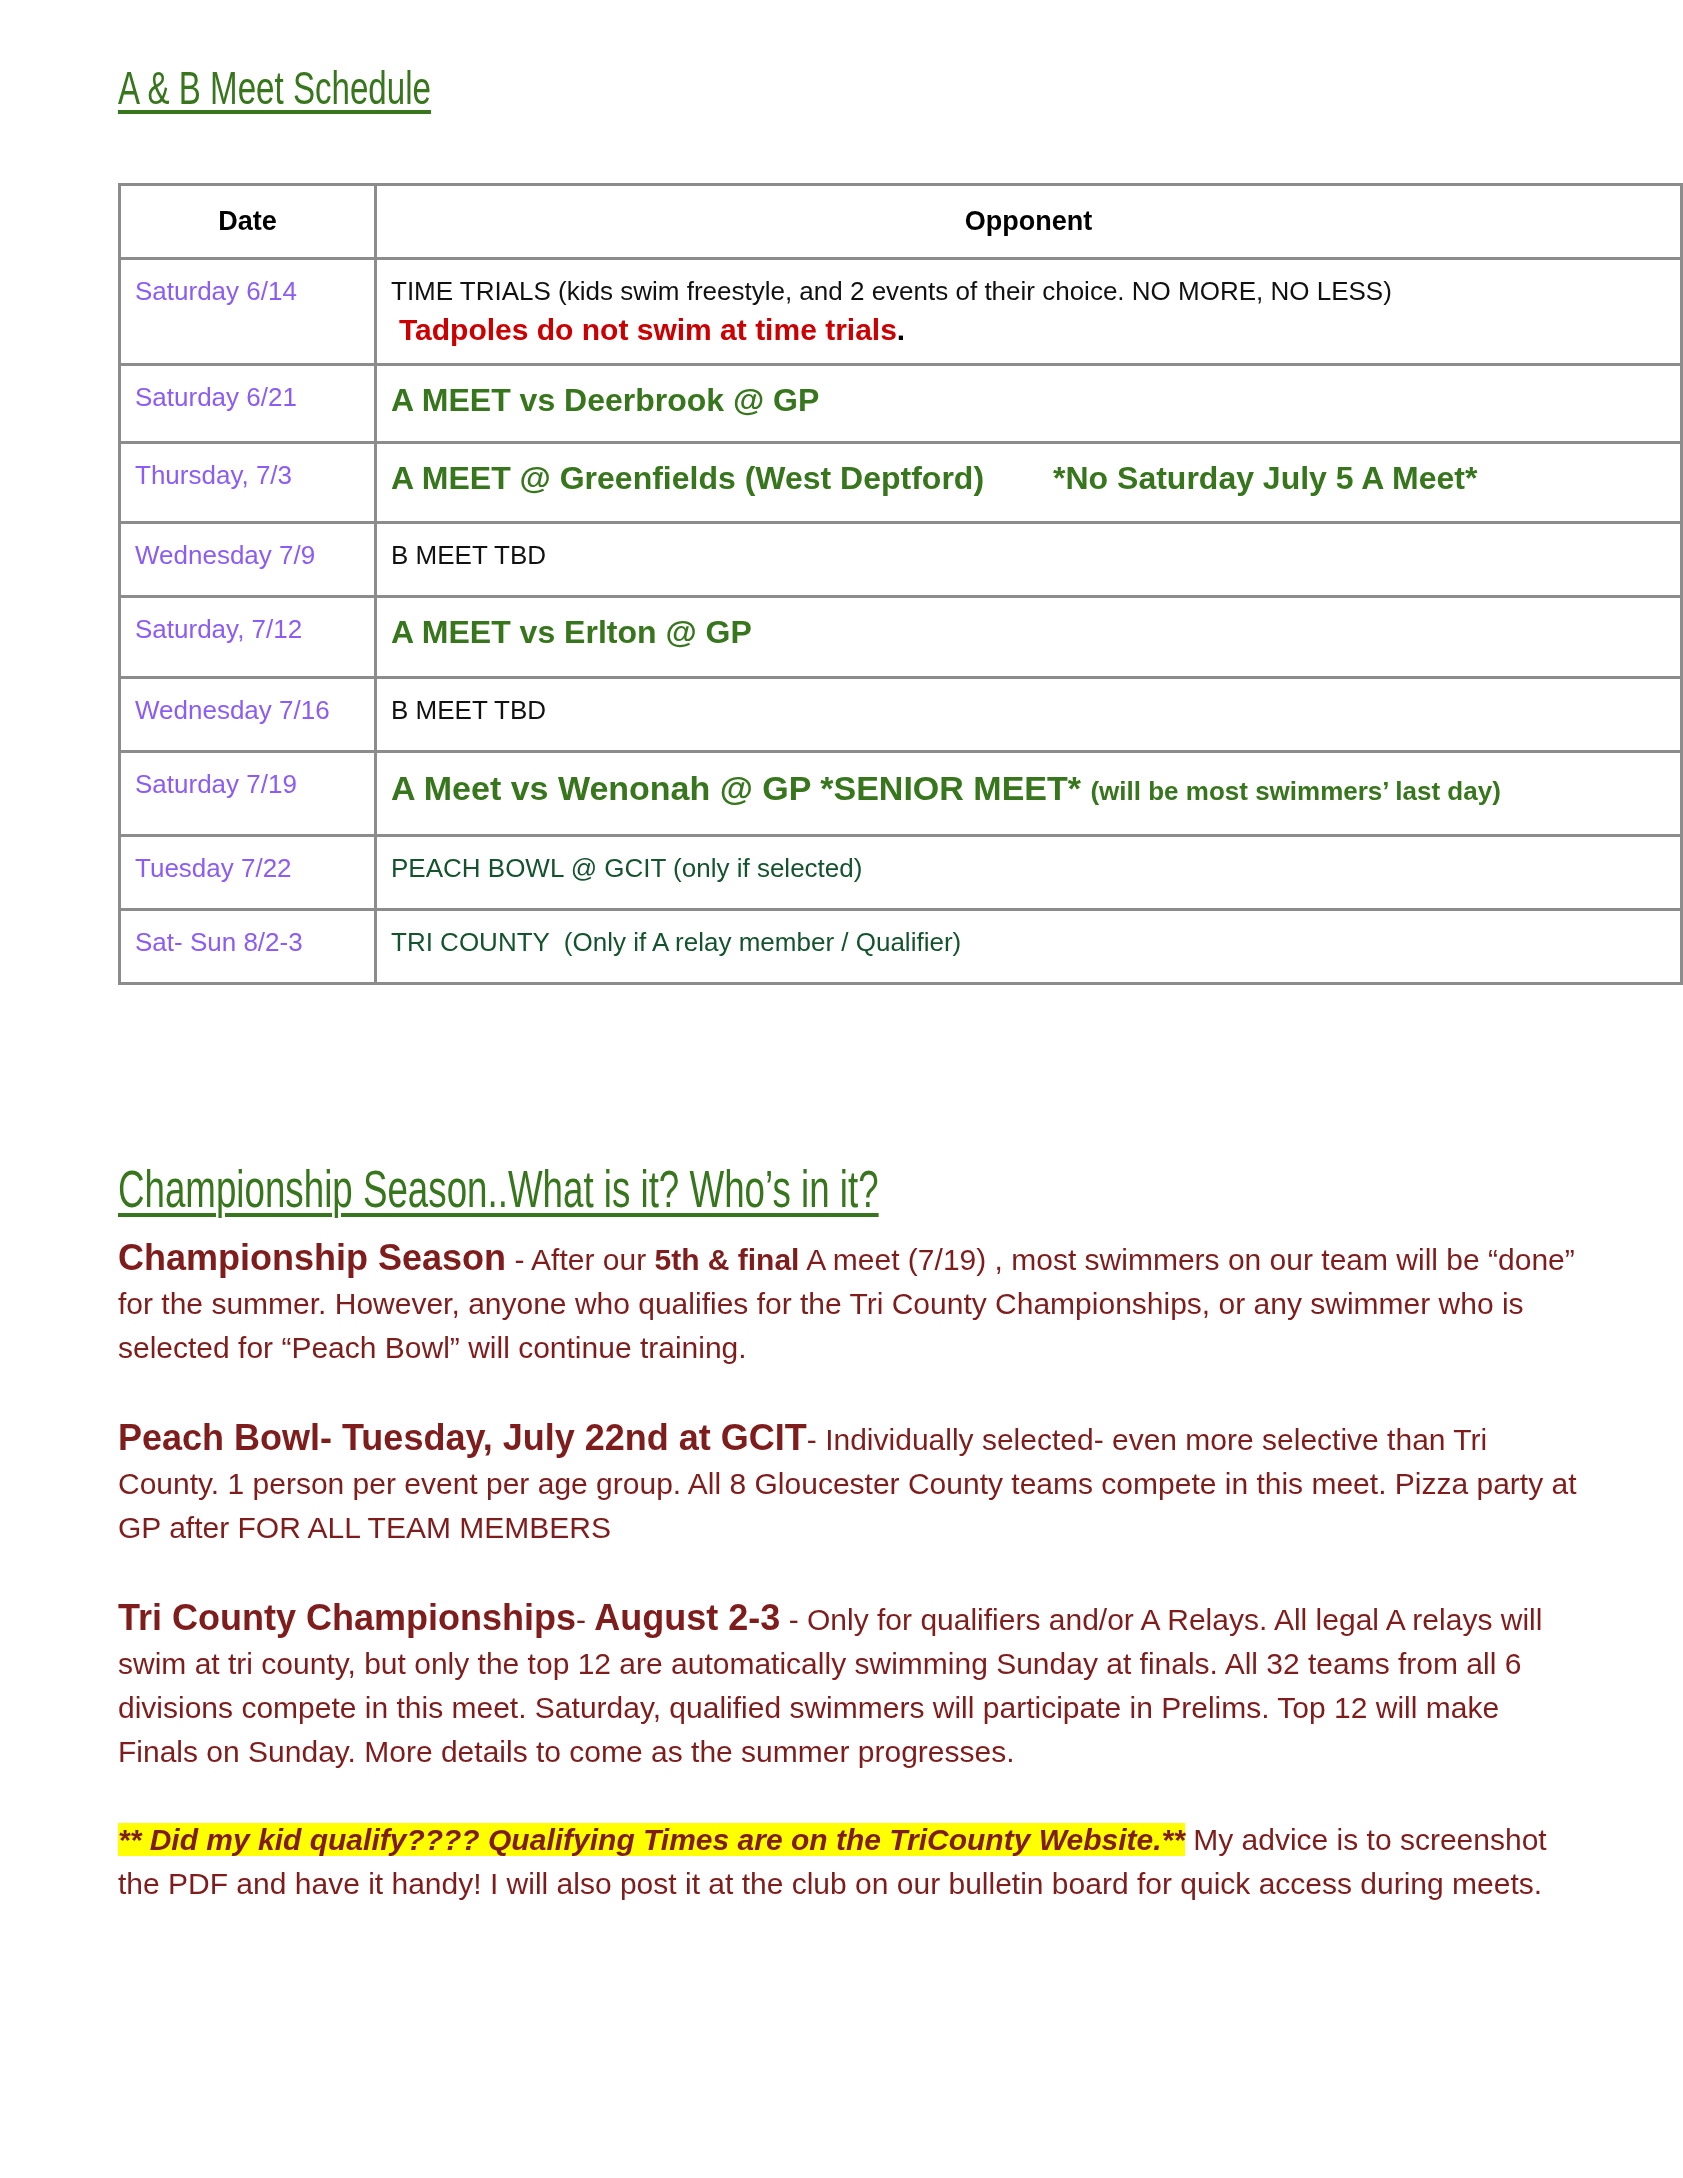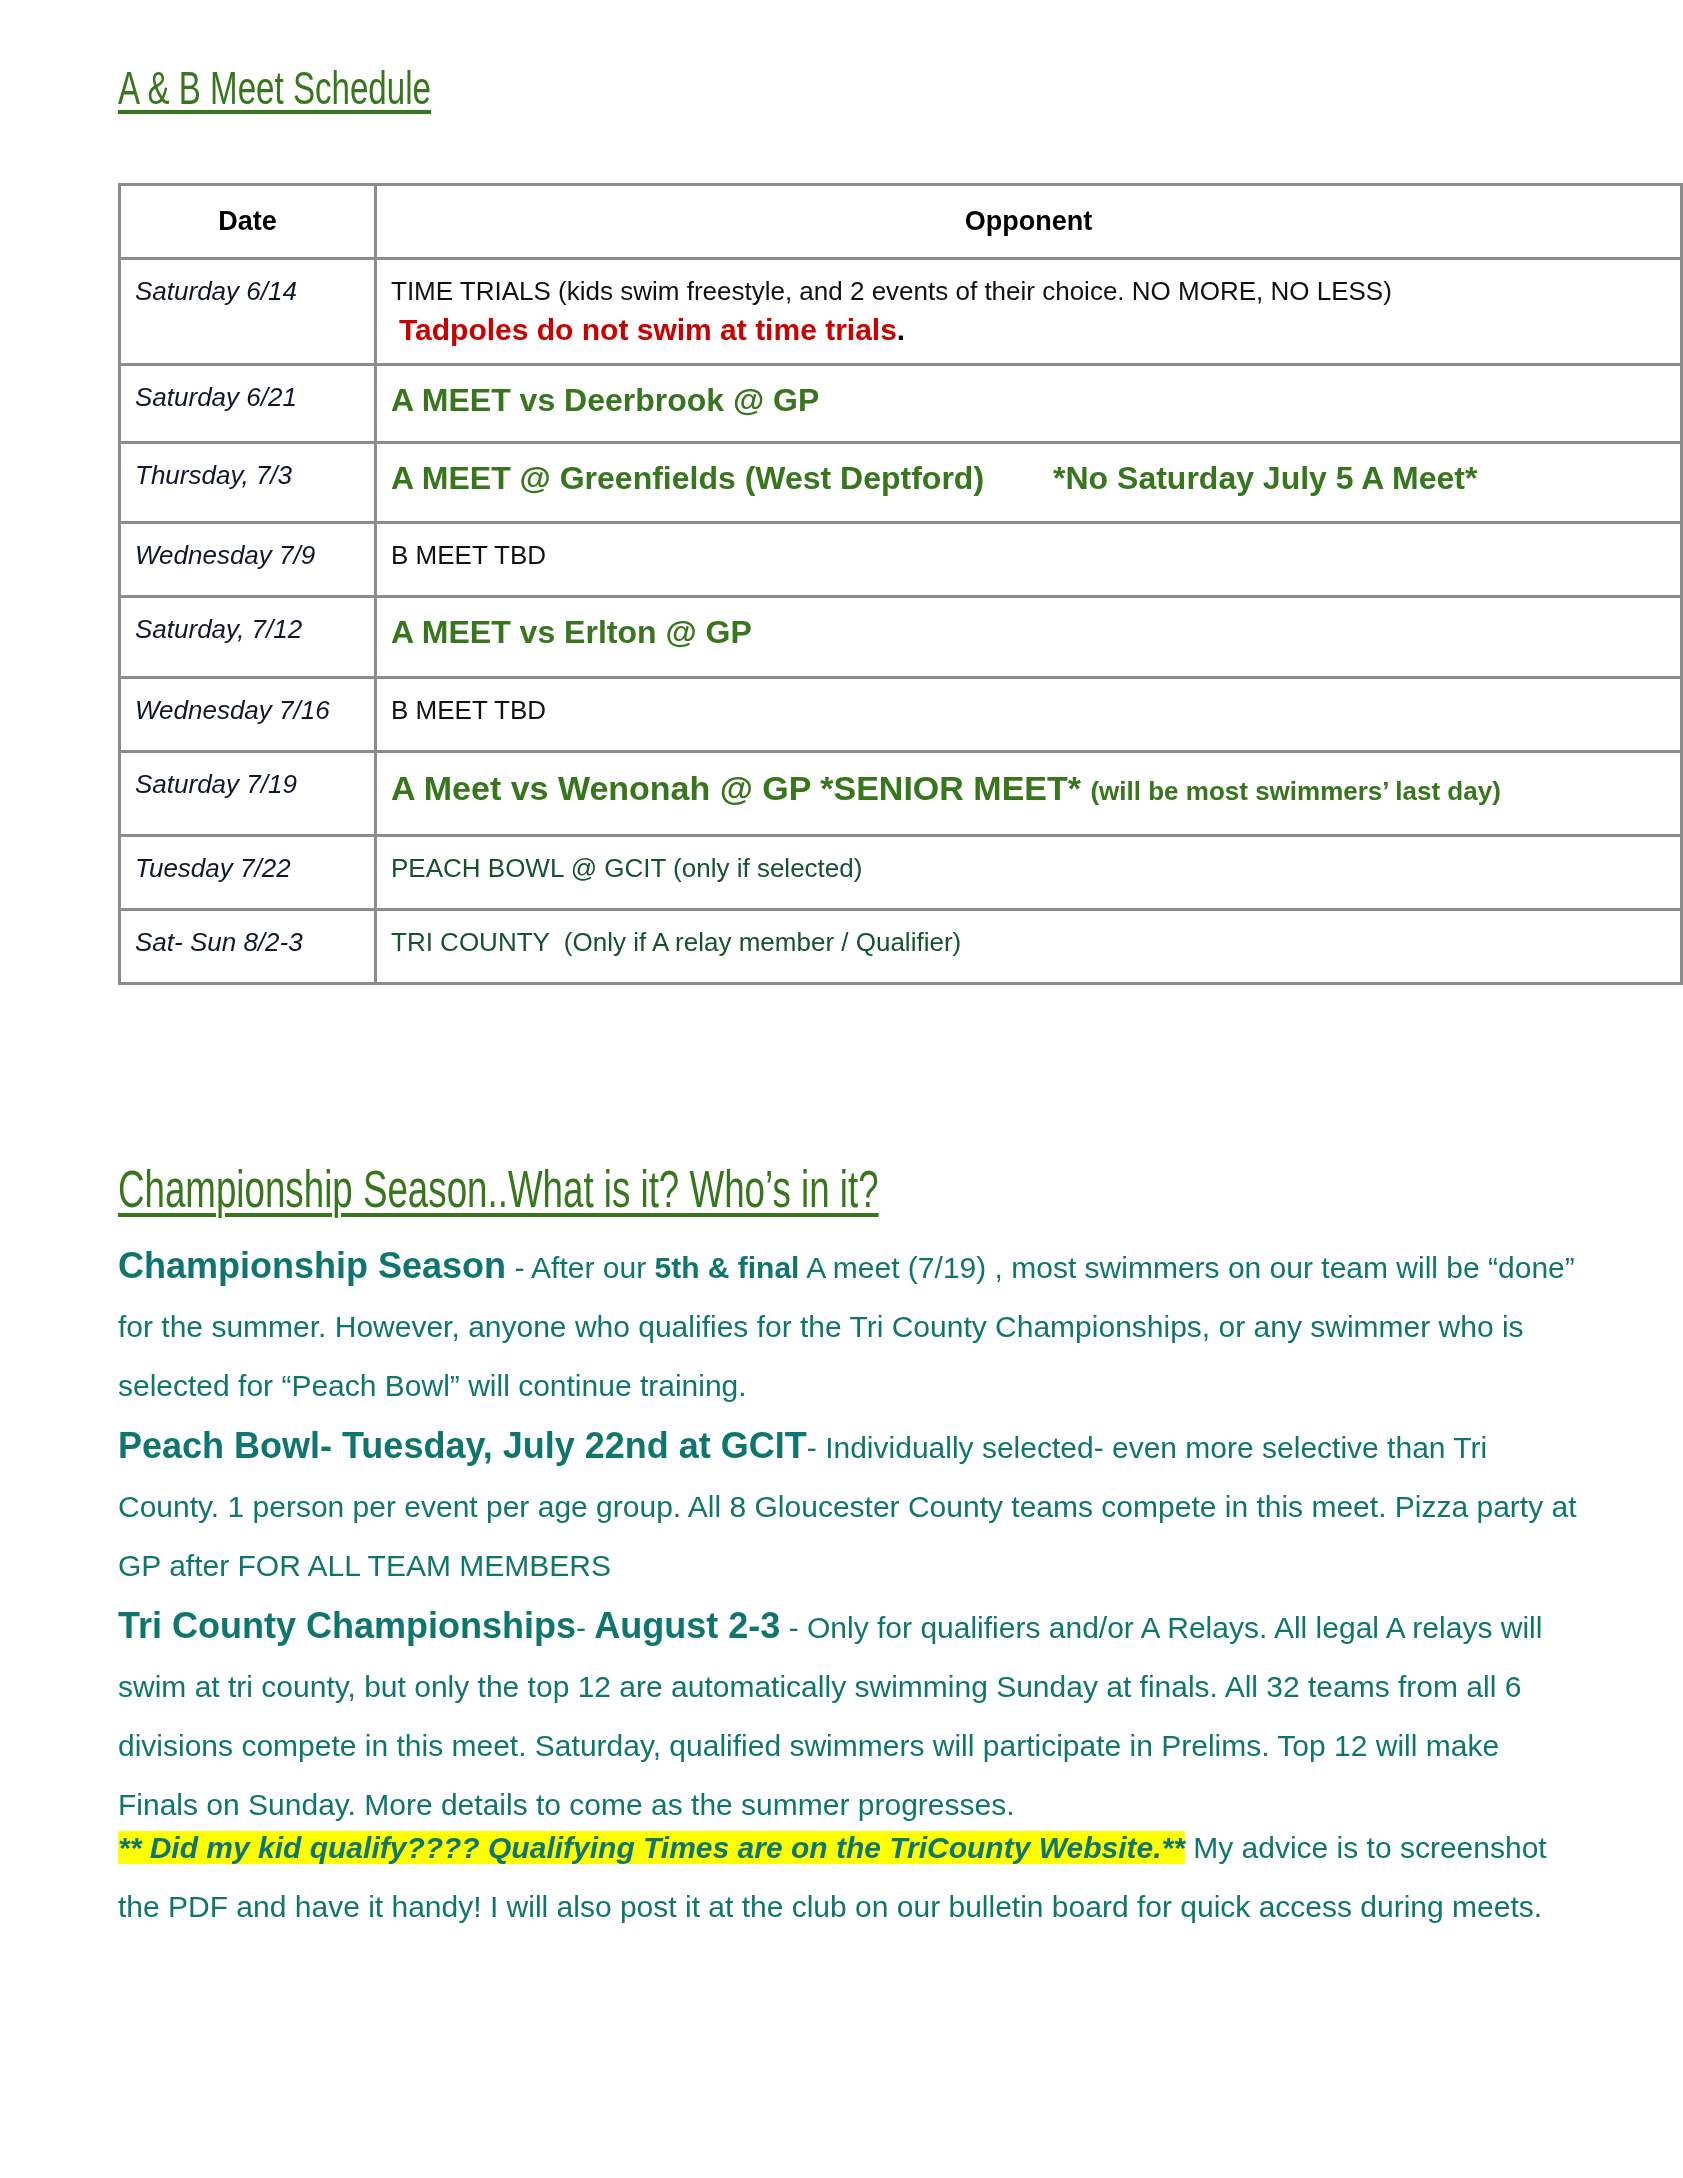--- a/index.html
+++ b/index.html
@@ -12,36 +12,36 @@
   }
   table.sched {
     position:absolute; left:118px; top:168px; width:1565px;
     border-collapse:collapse; table-layout:fixed;margin-top:15px;
   }
   table.sched td, table.sched th {
     border:3px solid #8c8c8c; vertical-align:top; padding:0 14px;
   }
   table.sched th { font-weight:bold; font-size:27px; text-align:center; vertical-align:middle; }
   col.c1 { width:256px; }
-  .date { font-size:26px; padding-top:16px !important; color:#0f172a;font-style:italic; }
+  .date { font-size:26px; padding-top:16px !important; color:#8b5cf6; }
   .opp-normal { font-size:26px; padding-top:16px !important; color:#111; }
   .opp-red { color:#cc0000; font-weight:bold; font-size:30px; display:block; margin-top:6px; padding-left:8px; }
   .opp-green { color:#38761d; font-weight:bold; font-size:32px; padding-top:16px !important; }
   .green-small { font-size:26px; }
   .opp-bold { font-weight:normal; font-size:26px; padding-top:16px !important; color:#14532d; }
   .gap { display:inline-block; width:69px; }
   .h2 {
     position:absolute; left:118px; top:1160px;
     font-family:"Liberation Sans Narrow","Liberation Sans", sans-serif;
     font-size:51px; color:#38761d; text-decoration:underline; text-decoration-thickness:4px; text-underline-offset:6px;
     transform:scaleX(0.72); transform-origin:left top; white-space:nowrap;
   }
   .para {
     position:absolute; left:118px; width:1465px;
-    font-size:30px; line-height:59px; color:#0f766e;
+    font-size:30px; line-height:44px; color:#7f1d1d;
   }
   .para b.lead { font-size:36px; }
   .hl { background:#ffff00; font-weight:bold; font-style:italic; }
 </style>
 </head>
 <body>
 
 <div class="h-title">A &amp; B Meet Schedule</div>
 
 <table class="sched">

